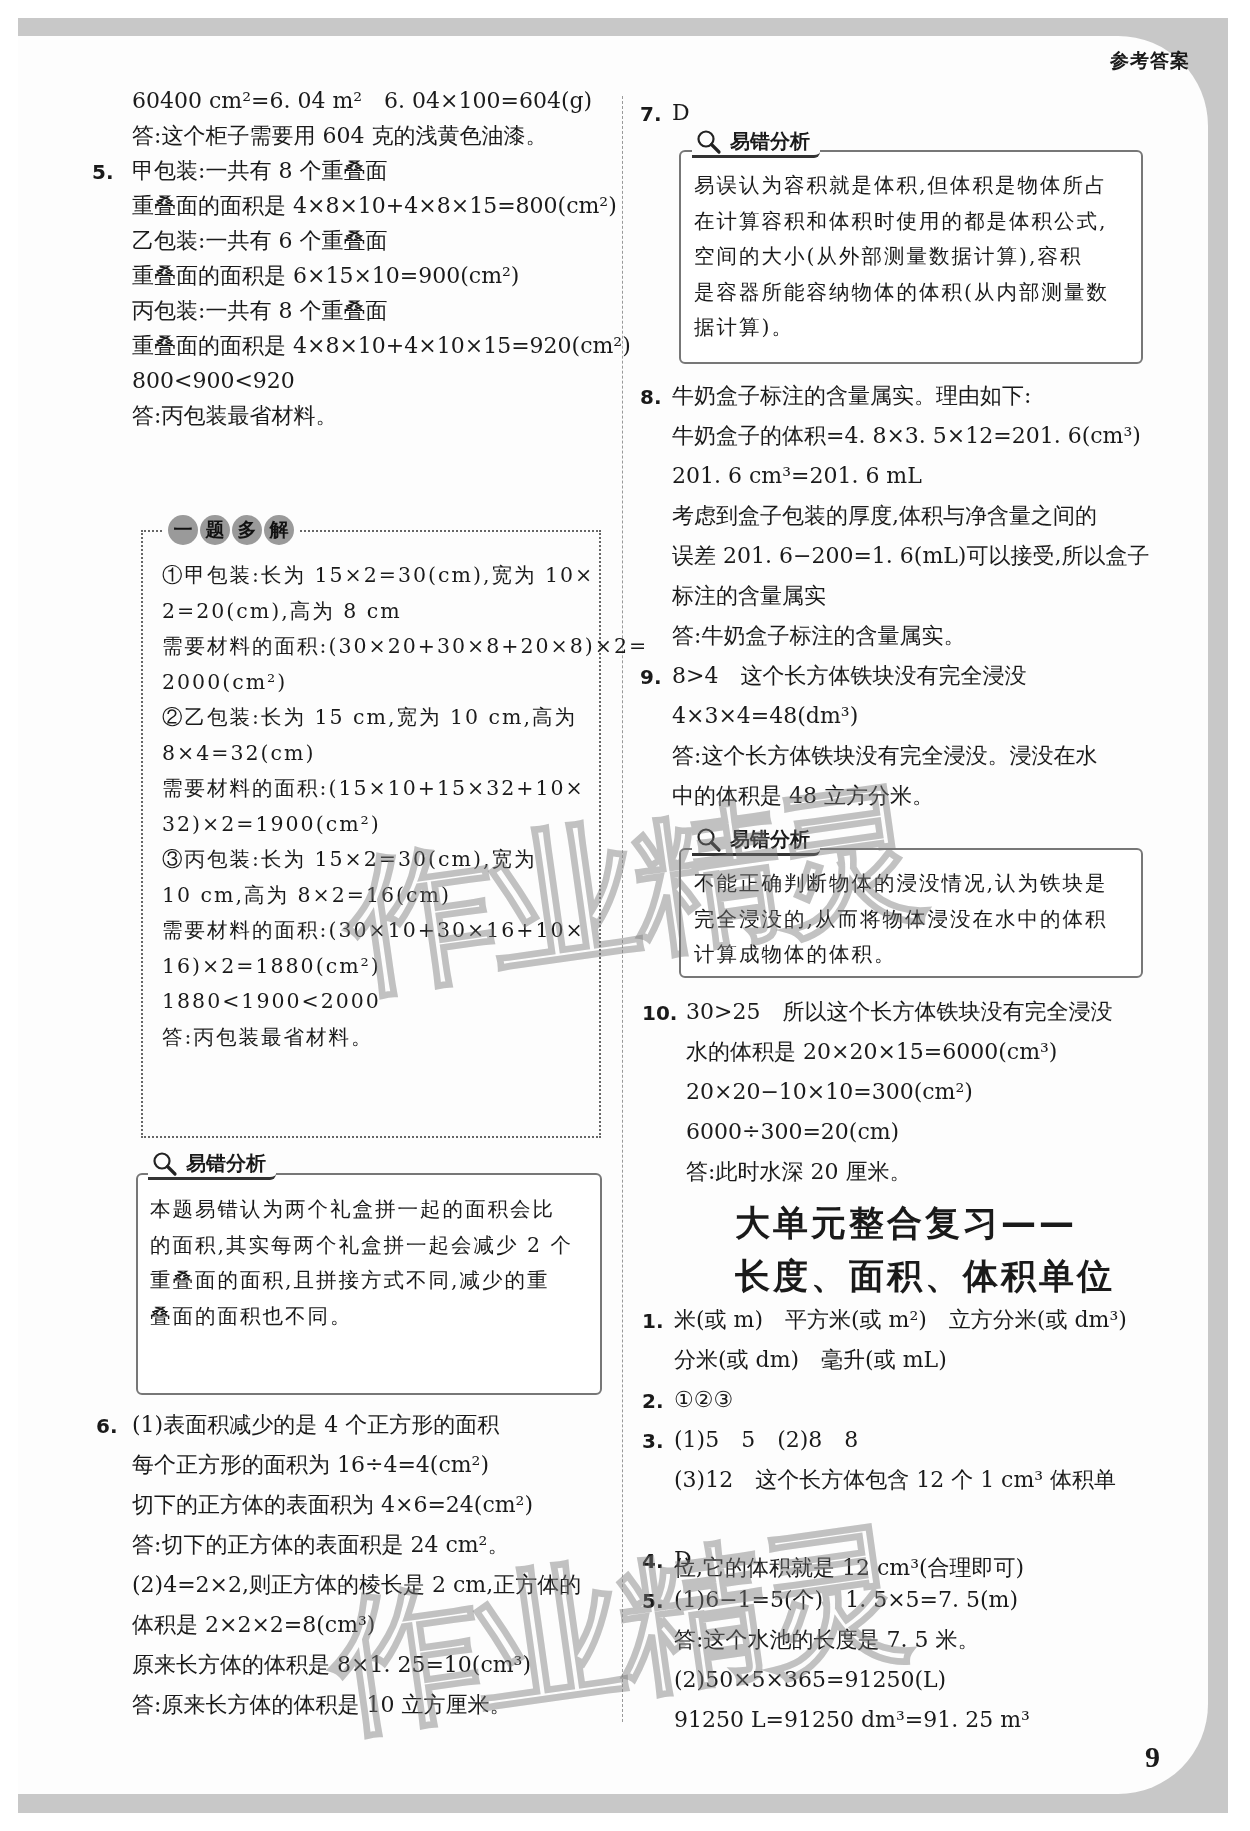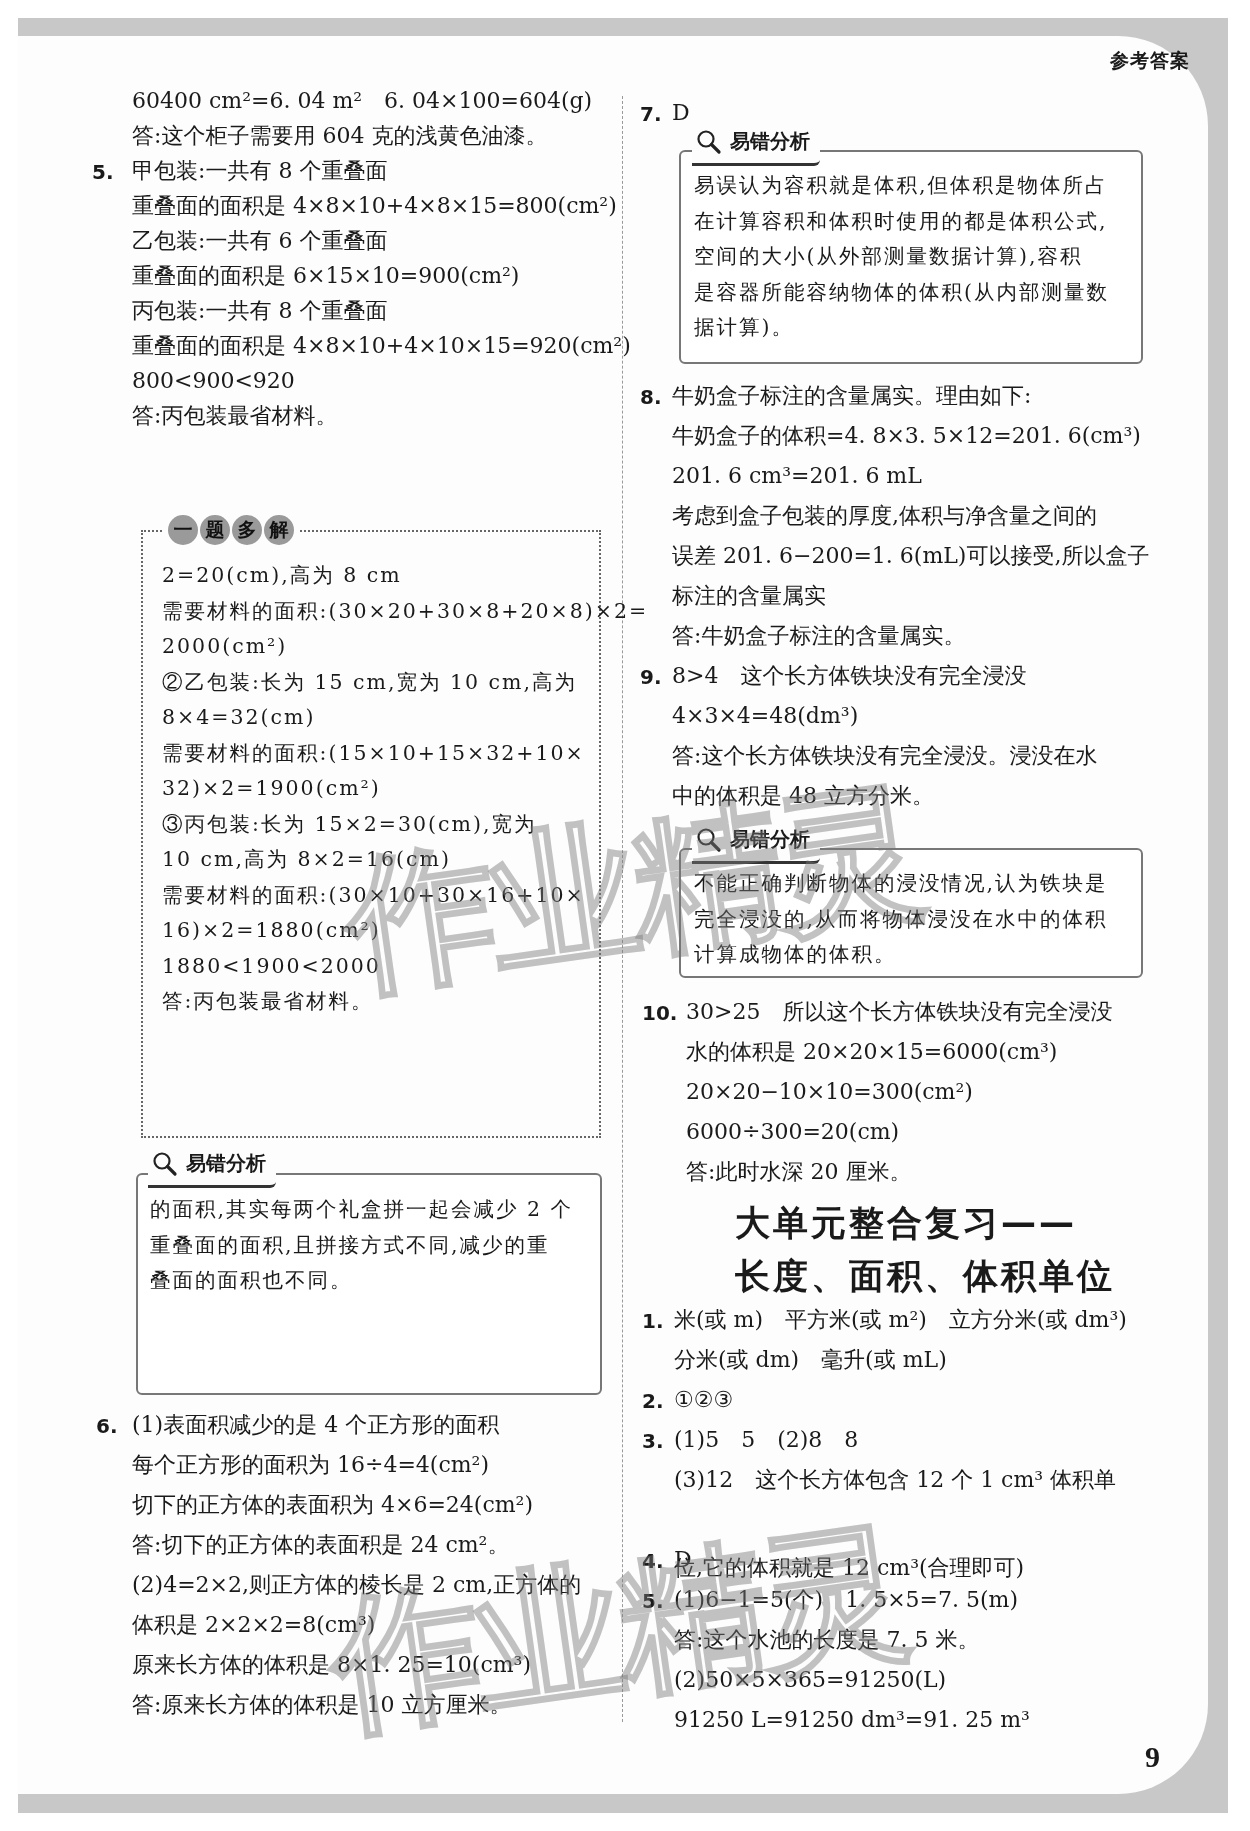--- a/index.html
+++ b/index.html
@@ -13,21 +13,21 @@
            font-weight:bold; font-size:19px; letter-spacing:1px; }
   .page-number { position:absolute; right:90px; top:1740px; font-family:"Liberation Serif",serif;
            font-weight:bold; font-size:30px; }
   .divider { position:absolute; left:622px; top:96px; height:1626px; border-left:1px dashed #999; }
   .line { position:absolute; font-size:22px; line-height:30px; white-space:nowrap; }
   .num { font-family:"DejaVu Sans","Liberation Sans",sans-serif; font-weight:bold; font-size:20px; position:absolute; }
   .box-dotted { position:absolute; border:2px dotted #666; }
   .box-solid { position:absolute; border:2px solid #777; border-radius:6px; background:#fff; }
   .box-text { font-family:"DejaVu Serif","Liberation Serif",serif; font-size:20.5px; line-height:35.5px; letter-spacing:2px; white-space:nowrap; }
   .tag { position:absolute; font-family:"DejaVu Sans","Liberation Sans",sans-serif; font-weight:bold; font-size:20px;
-         background:#fdfdfd; padding:0 10px 8px 4px; display:flex; align-items:center; gap:8px; border-bottom:3px solid #333;
+         background:#fdfdfd; padding:0 10px 0 4px; display:flex; align-items:center; gap:8px; border-bottom:3px solid #333;
          border-bottom-right-radius:6px; }
   .tag svg { display:block; }
   .pill-tag { position:absolute; display:flex; gap:2px; background:#fdfdfd; padding:0 4px; }
   .pill { width:30px; height:30px; border-radius:50%; background:#9a9a9a; color:#111; font-family:"DejaVu Sans","Liberation Sans",sans-serif;
           font-weight:bold; font-size:19px; display:flex; align-items:center; justify-content:center; }
   .section-title { position:absolute; font-family:"DejaVu Sans","Liberation Sans",sans-serif; font-weight:bold; font-size:35px; letter-spacing:3px; white-space:nowrap; }
   .watermark { position:absolute; font-family:"DejaVu Sans","Liberation Sans",sans-serif; font-size:150px; font-weight:bold;
                color:transparent; -webkit-text-stroke:2px rgba(120,120,120,0.45); transform:rotate(-8deg); letter-spacing:-6px; white-space:nowrap; pointer-events:none; }
 </style>
 </head>
@@ -55,20 +55,21 @@
   <div class="line" style="left:132px;top:401px">答:丙包装最省材料。</div>
 
   <div class="box-dotted" style="left:141px;top:530px;width:456px;height:604px"></div>
   <div class="pill-tag" style="left:164px;top:515px">
     <span class="pill">一</span>
     <span class="pill">题</span>
     <span class="pill">多</span>
     <span class="pill">解</span>
   </div>
   <div class="box-text" style="position:absolute;left:162px;top:558px">
+    <div>①甲包装:长为 15×2=30(cm),宽为 10×</div>
     <div>2=20(cm),高为 8 cm</div>
     <div>需要材料的面积:(30×20+30×8+20×8)×2=</div>
     <div>2000(cm²)</div>
     <div>②乙包装:长为 15 cm,宽为 10 cm,高为</div>
     <div>8×4=32(cm)</div>
     <div>需要材料的面积:(15×10+15×32+10×</div>
     <div>32)×2=1900(cm²)</div>
     <div>③丙包装:长为 15×2=30(cm),宽为</div>
     <div>10 cm,高为 8×2=16(cm)</div>
     <div>需要材料的面积:(30×10+30×16+10×</div>
@@ -79,20 +80,21 @@
 
   <div class="box-solid" style="left:136px;top:1173px;width:462px;height:218px"></div>
   <div class="tag" style="left:148px;top:1150px">
     <svg width="26" height="26" viewBox="0 0 26 26">
       <circle cx="10" cy="10" r="7.5" fill="none" stroke="#222" stroke-width="2.2"></circle>
       <line x1="15.5" y1="15.5" x2="23" y2="23" stroke="#222" stroke-width="3.2" stroke-linecap="round"></line>
     </svg>
     <span>易错分析</span>
   </div>
   <div class="box-text" style="position:absolute;left:150px;top:1192px">
+    <div>本题易错认为两个礼盒拼一起的面积会比</div>
     <div>的面积,其实每两个礼盒拼一起会减少 2 个</div>
     <div>重叠面的面积,且拼接方式不同,减少的重</div>
     <div>叠面的面积也不同。</div>
   </div>
 
   <div class="num" style="left:96px;top:1414px">6.</div>
   <div class="line" style="left:132px;top:1410px">(1)表面积减少的是 4 个正方形的面积</div>
   <div class="line" style="left:132px;top:1450px">每个正方形的面积为 16÷4=4(cm²)</div>
   <div class="line" style="left:132px;top:1490px">切下的正方体的表面积为 4×6=24(cm²)</div>
   <div class="line" style="left:132px;top:1530px">答:切下的正方体的表面积是 24 cm²。</div>

